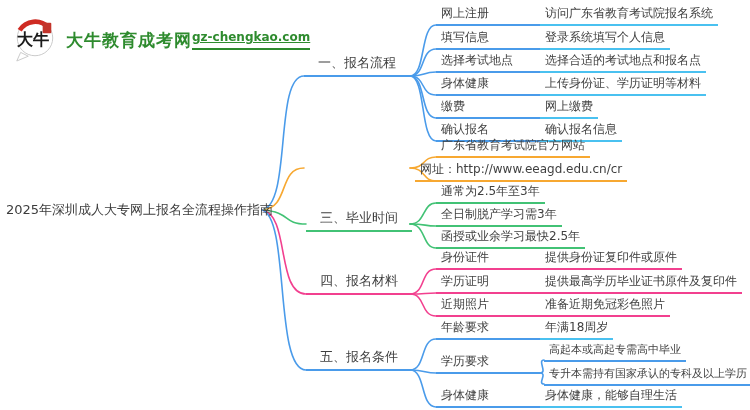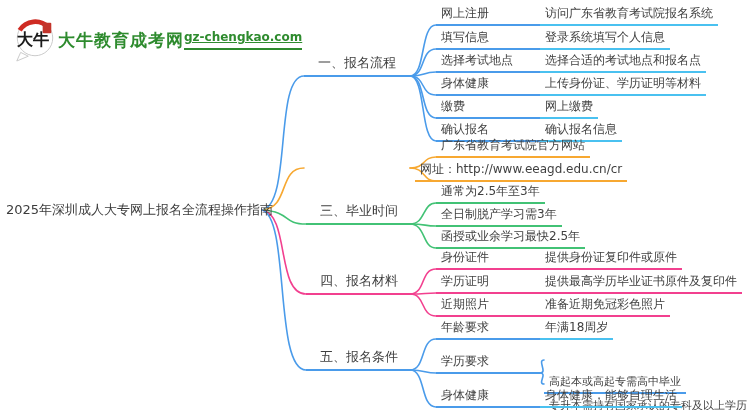--- a/index.html
+++ b/index.html
@@ -17,25 +17,25 @@
   }
   .branch-label{
     position:absolute;width:90px;padding:0 8px 4px 8px;border-bottom:2px solid;
     font-size:13px;line-height:16px;color:#3f3f3f;text-align:center;white-space:nowrap;
   }
   .node{
     position:absolute;font-size:12px;line-height:15px;color:#3f3f3f;
     padding:0 5px 3px 5px;border-bottom:2px solid;white-space:nowrap;
   }
   .mid{width:94px;}
-  .small{font-size:11px;margin-top:32px;}
+  .small{font-size:11px;}
   .u-b1{border-color:#4a9bea;} .u-b2{border-color:#f7a831;} .u-b3{border-color:#42c275;}
   .u-b4{border-color:#f2408f;} .u-cyan{border-color:#4ac1f0;}
 
-  .logo{position:absolute;left:12px;top:14px;display:flex;align-items:center;}
+  .logo{position:absolute;left:12px;top:14px;display:flex;align-items:center;gap:8px;}
   .logo-text{display:flex;flex-direction:row;}
   .logo-title{font-size:17px;font-weight:bold;color:#2e8b2e;line-height:20px;letter-spacing:1px;}
   .logo-domain{font-size:12px;font-weight:bold;color:#2e8b2e;line-height:15px;border-bottom:2px solid #2e8b2e;padding-bottom:1px;text-decoration:underline;}
 </style>
 </head>
 <body>
 
 <div class="canvas">
 
   <svg class="connectors" viewBox="0 0 750 410">
@@ -89,21 +89,21 @@
     </span>
     <span class="logo-text">
       <span class="logo-title">大牛教育成考网</span>
       <span class="logo-domain">gz-chengkao.com</span>
     </span>
   </div>
 
   <div class="root-node">2025年深圳成人大专网上报名全流程操作指南</div>
 
   <div class="branch-label u-b1" style="left:304px;top:55px">一、报名流程</div>
-  <div class="branch-label u-b3" style="left:306px;top:203px">三、毕业时间</div>
+  <div class="branch-label u-b3" style="left:306px;top:210px">三、毕业时间</div>
   <div class="branch-label u-b4" style="left:306px;top:273px">四、报名材料</div>
   <div class="branch-label u-b1" style="left:306px;top:349px">五、报名条件</div>
 
   <div class="node mid u-b1" style="left:436px;top:6px">网上注册</div>
   <div class="node u-cyan" style="left:540px;top:6px">访问广东省教育考试院报名系统</div>
   <div class="node mid u-b1" style="left:436px;top:30px">填写信息</div>
   <div class="node u-cyan" style="left:540px;top:30px">登录系统填写个人信息</div>
   <div class="node mid u-b1" style="left:436px;top:53px">选择考试地点</div>
   <div class="node u-cyan" style="left:540px;top:53px">选择合适的考试地点和报名点</div>
   <div class="node mid u-b1" style="left:436px;top:76px">身体健康</div>

